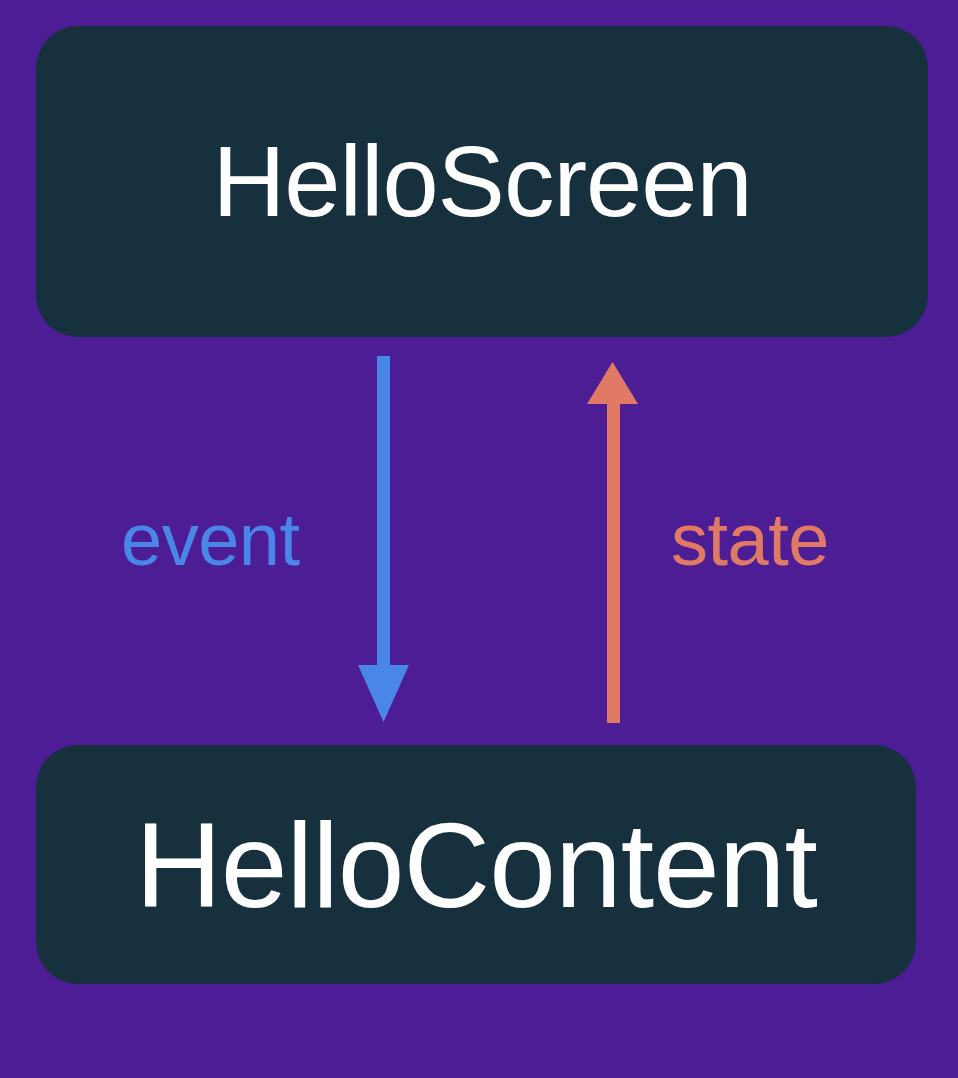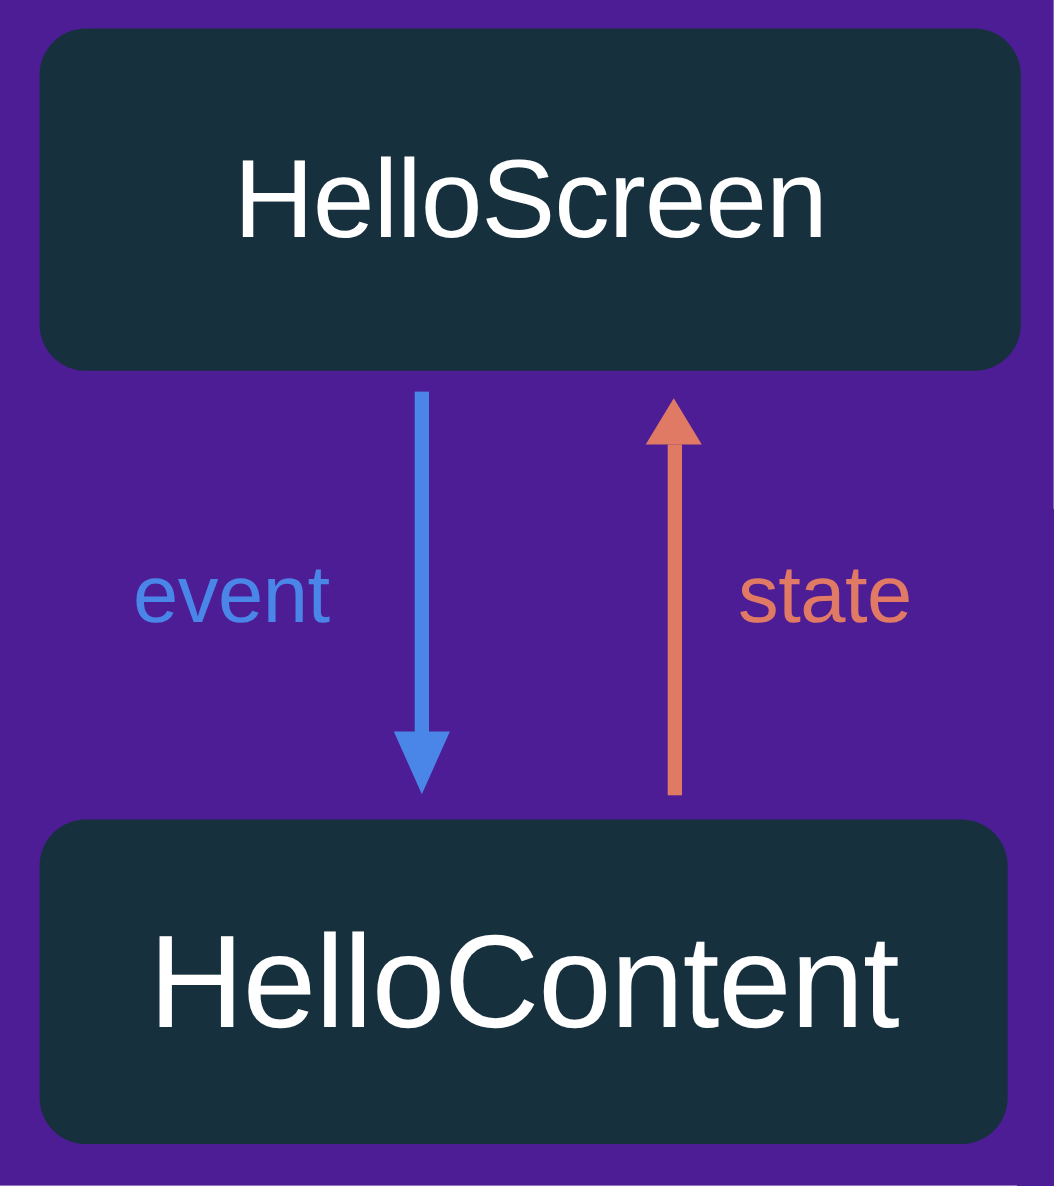--- a/index.html
+++ b/index.html
@@ -44,21 +44,21 @@
     height: 311px;
   }
   #node-screen .node-label {
     font-size: 101px;
   }
 
   #node-content {
     left: 36px;
     top: 745px;
     width: 880px;
-    height: 295px;
+    height: 239px;
   }
   #node-content .node-label {
     font-size: 120px;
   }
 
   
   .arrow-svg {
     position: absolute;
     overflow: visible;
   }

